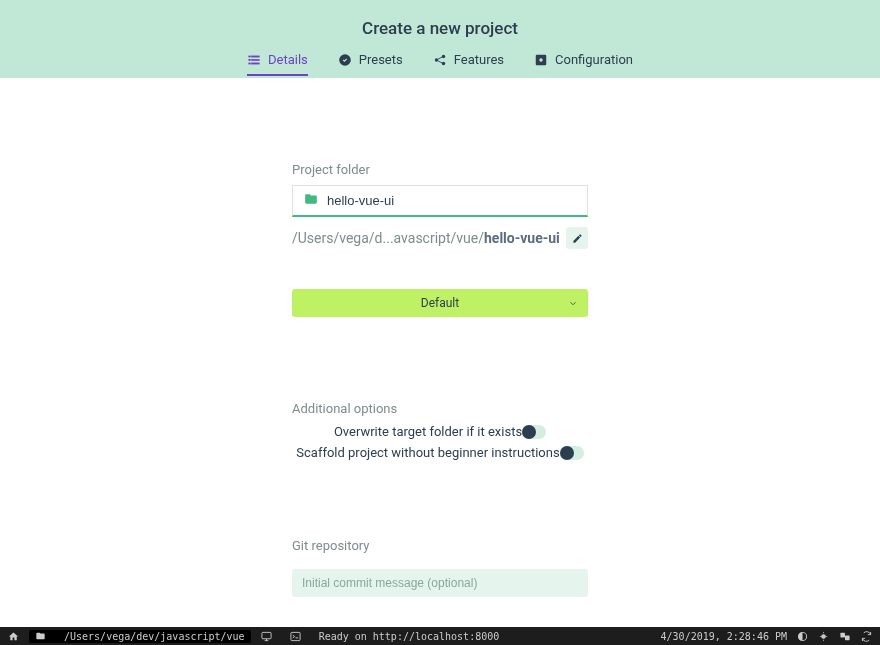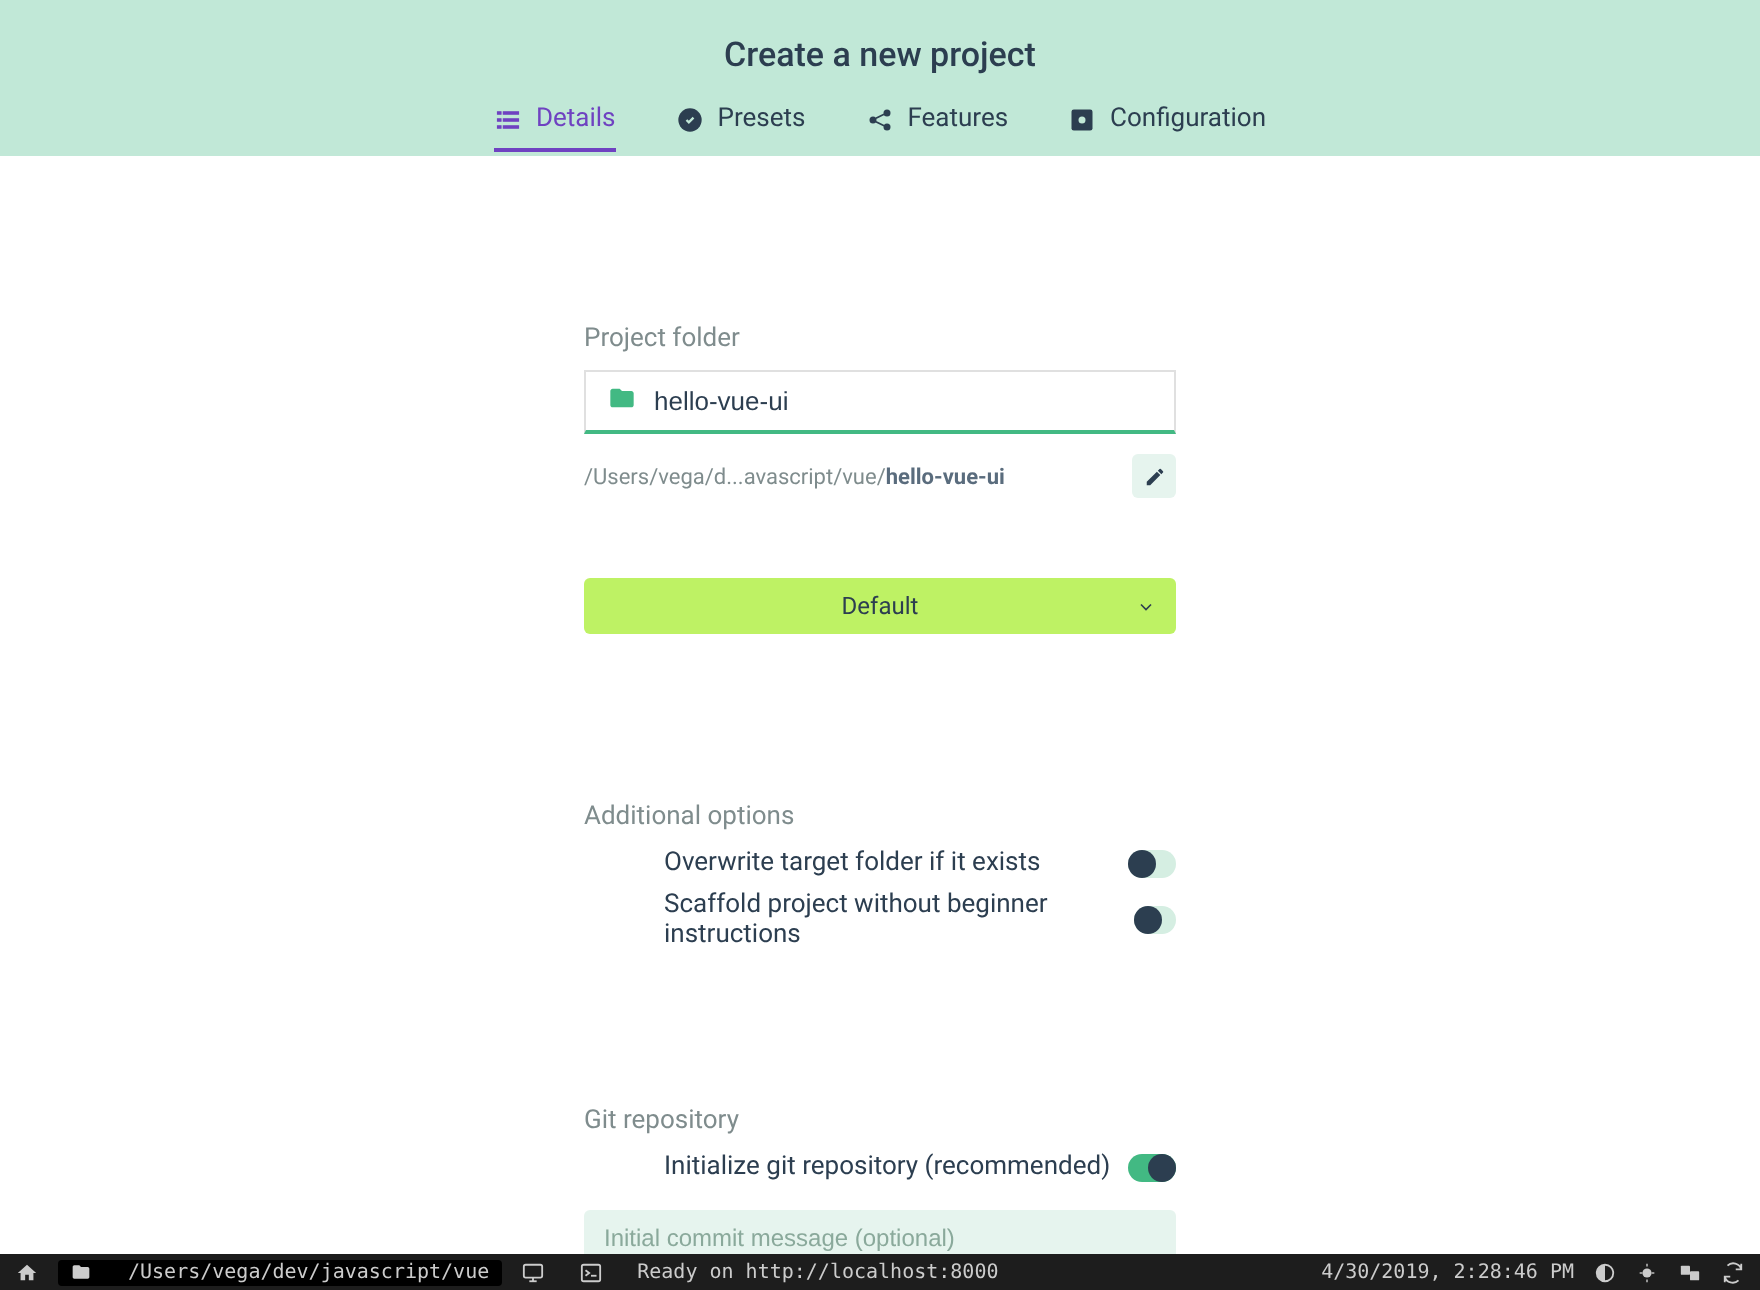--- a/index.html
+++ b/index.html
@@ -79,21 +79,21 @@
       font-size: 13px;
       color: #2c3e50;
       flex: 1;
     }
     .folder-icon svg { fill: #42b983; }
     .path-row {
       display: flex;
       align-items: center;
       justify-content: space-between;
       margin-top: 10px;
-      font-size: 11px;
+      font-size: 14px;
       color: #7f8c8d;
       text-align: right;
     }
     .path-row strong { color: #5a6c7d; }
     .edit-btn {
       width: 22px;
       height: 22px;
       background: #e6f4ee;
       border-radius: 3px;
       display: flex;
@@ -117,23 +117,22 @@
     }
     .select-chevron {
       position: absolute;
       right: 10px;
       top: 50%;
       transform: translateY(-50%);
     }
     .option-row {
       display: flex;
       align-items: center;
-      justify-content: space-between;
+      justify-content: center;
       margin-bottom: 6px;
-      margin-left: 40px;
     }
     .option-label {
       font-size: 13px;
       color: #2c3e50;
     }
     .toggle {
       width: 24px;
       height: 14px;
       background: #d5eee2;
       border-radius: 7px;
@@ -323,24 +322,20 @@
       <span class="toggle off"></span>
     </div>
     <div class="option-row">
       <span class="option-label">Scaffold project without beginner instructions</span>
       <span class="toggle off"></span>
     </div>
   </div>
 
   <div class="section">
     <div class="section-label">Git repository</div>
-    <div class="option-row">
-      <span class="option-label">Initialize git repository (recommended)</span>
-      <span class="toggle on"></span>
-    </div>
     <input class="commit-input" type="text" placeholder="Initial commit message (optional)" style="">
   </div>
 
   <div class="actions">
     <button class="btn btn-secondary">
       <svg width="14" height="14" viewBox="0 0 24 24" fill="none" stroke="#2c3e50" stroke-width="2.5">
           <line x1="18" y1="6" x2="6" y2="18"></line>
           <line x1="6" y1="6" x2="18" y2="18"></line>
         </svg>
       <span>Cancel</span>

